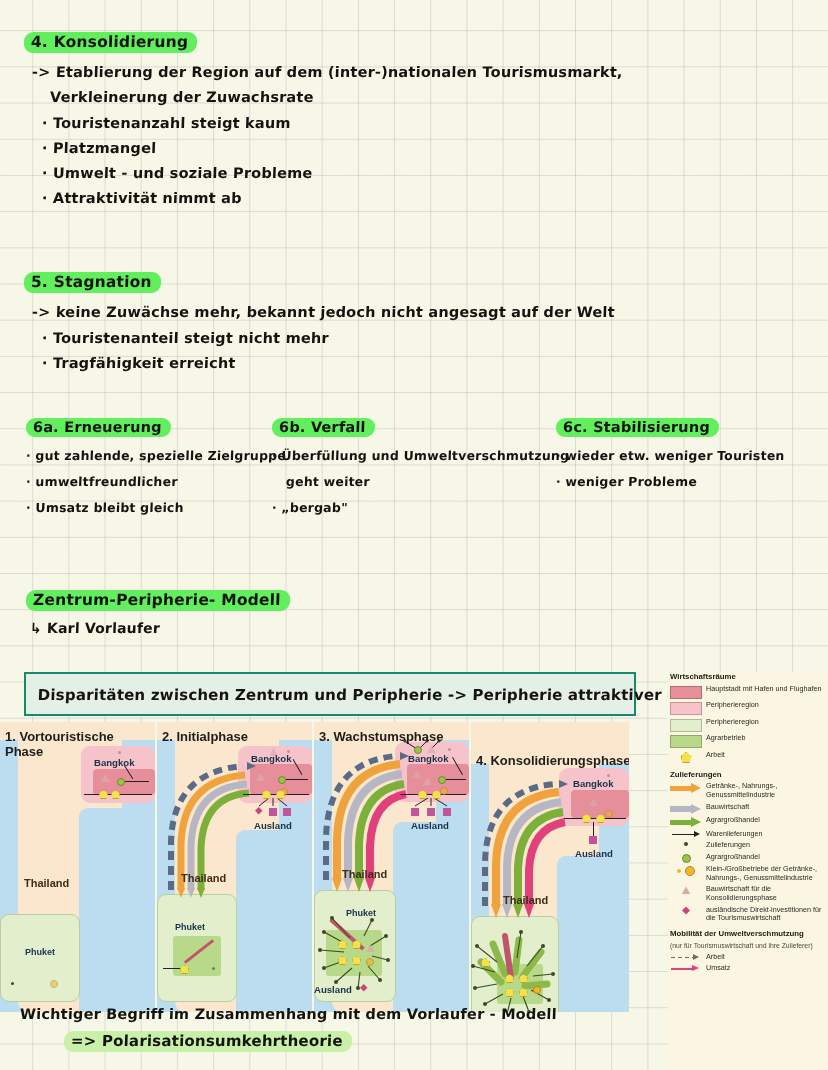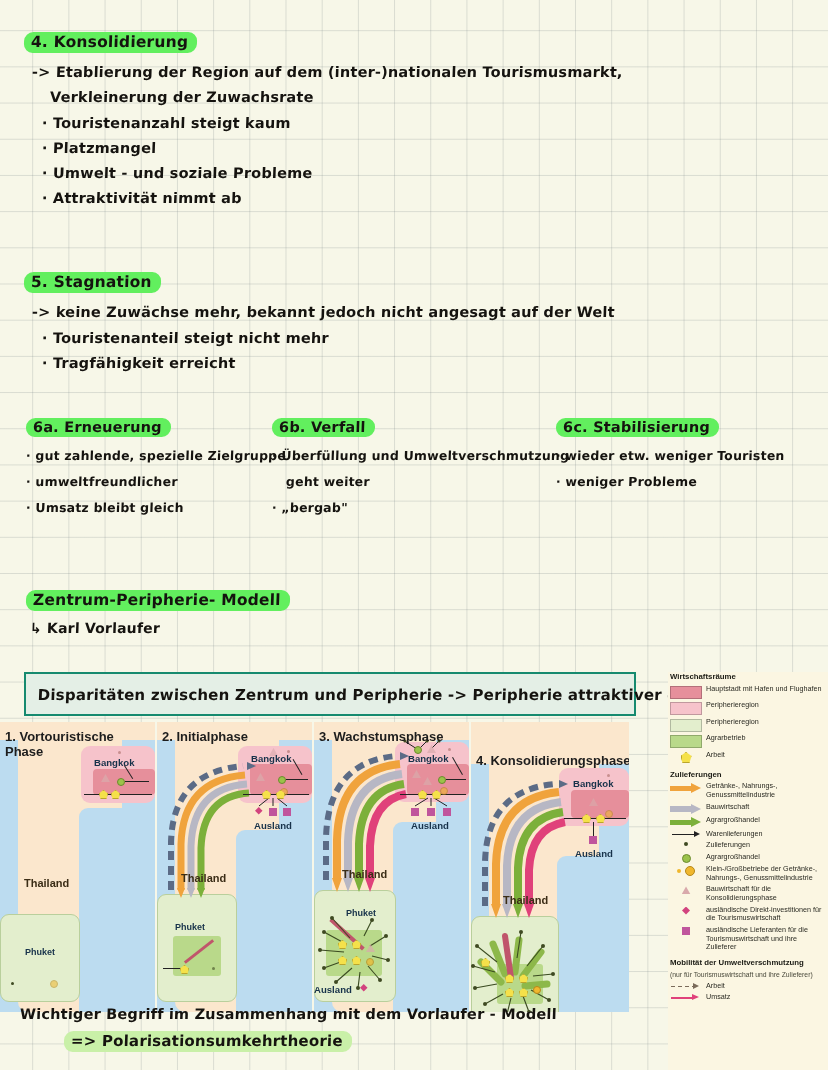--- a/index.html
+++ b/index.html
@@ -499,26 +499,20 @@
       <div style="width:9px;height:8px;background:#d9a9ab;clip-path:polygon(50% 0,100% 100%,0 100%);"></div>
     </div>
     <div class="ltx">Bauwirtschaft für die Konsolidierungsphase</div>
   </div>
   <div class="lrow">
     <div class="lkey">
       <div style="width:8px;height:8px;background:#d2437e;clip-path:polygon(50% 0,100% 50%,50% 100%,0 50%);"></div>
     </div>
     <div class="ltx">ausländische Direkt-investitionen für die Tourismuswirtschaft</div>
   </div>
-  <div class="lrow">
-    <div class="lkey">
-      <div style="width:8px;height:8px;background:#c0559c;"></div>
-    </div>
-    <div class="ltx">ausländische Lieferanten für die Tourismuswirtschaft und ihre Zulieferer</div>
-  </div>
 
   <div class="lt" style="margin-top:6px;">Mobilität der Umweltverschmutzung</div>
   <div class="lsub">(nur für Tourismuswirtschaft und ihre Zulieferer)</div>
 
   <div class="lrow">
     <div class="lkey">
         <div class="dash">
           <div class="sh"></div>
           <div class="hd"></div>
         </div>

